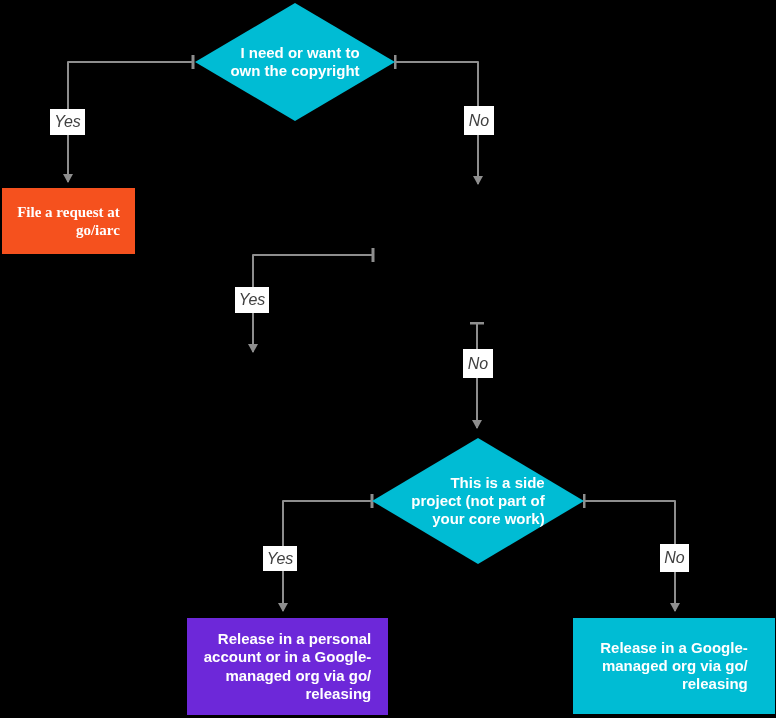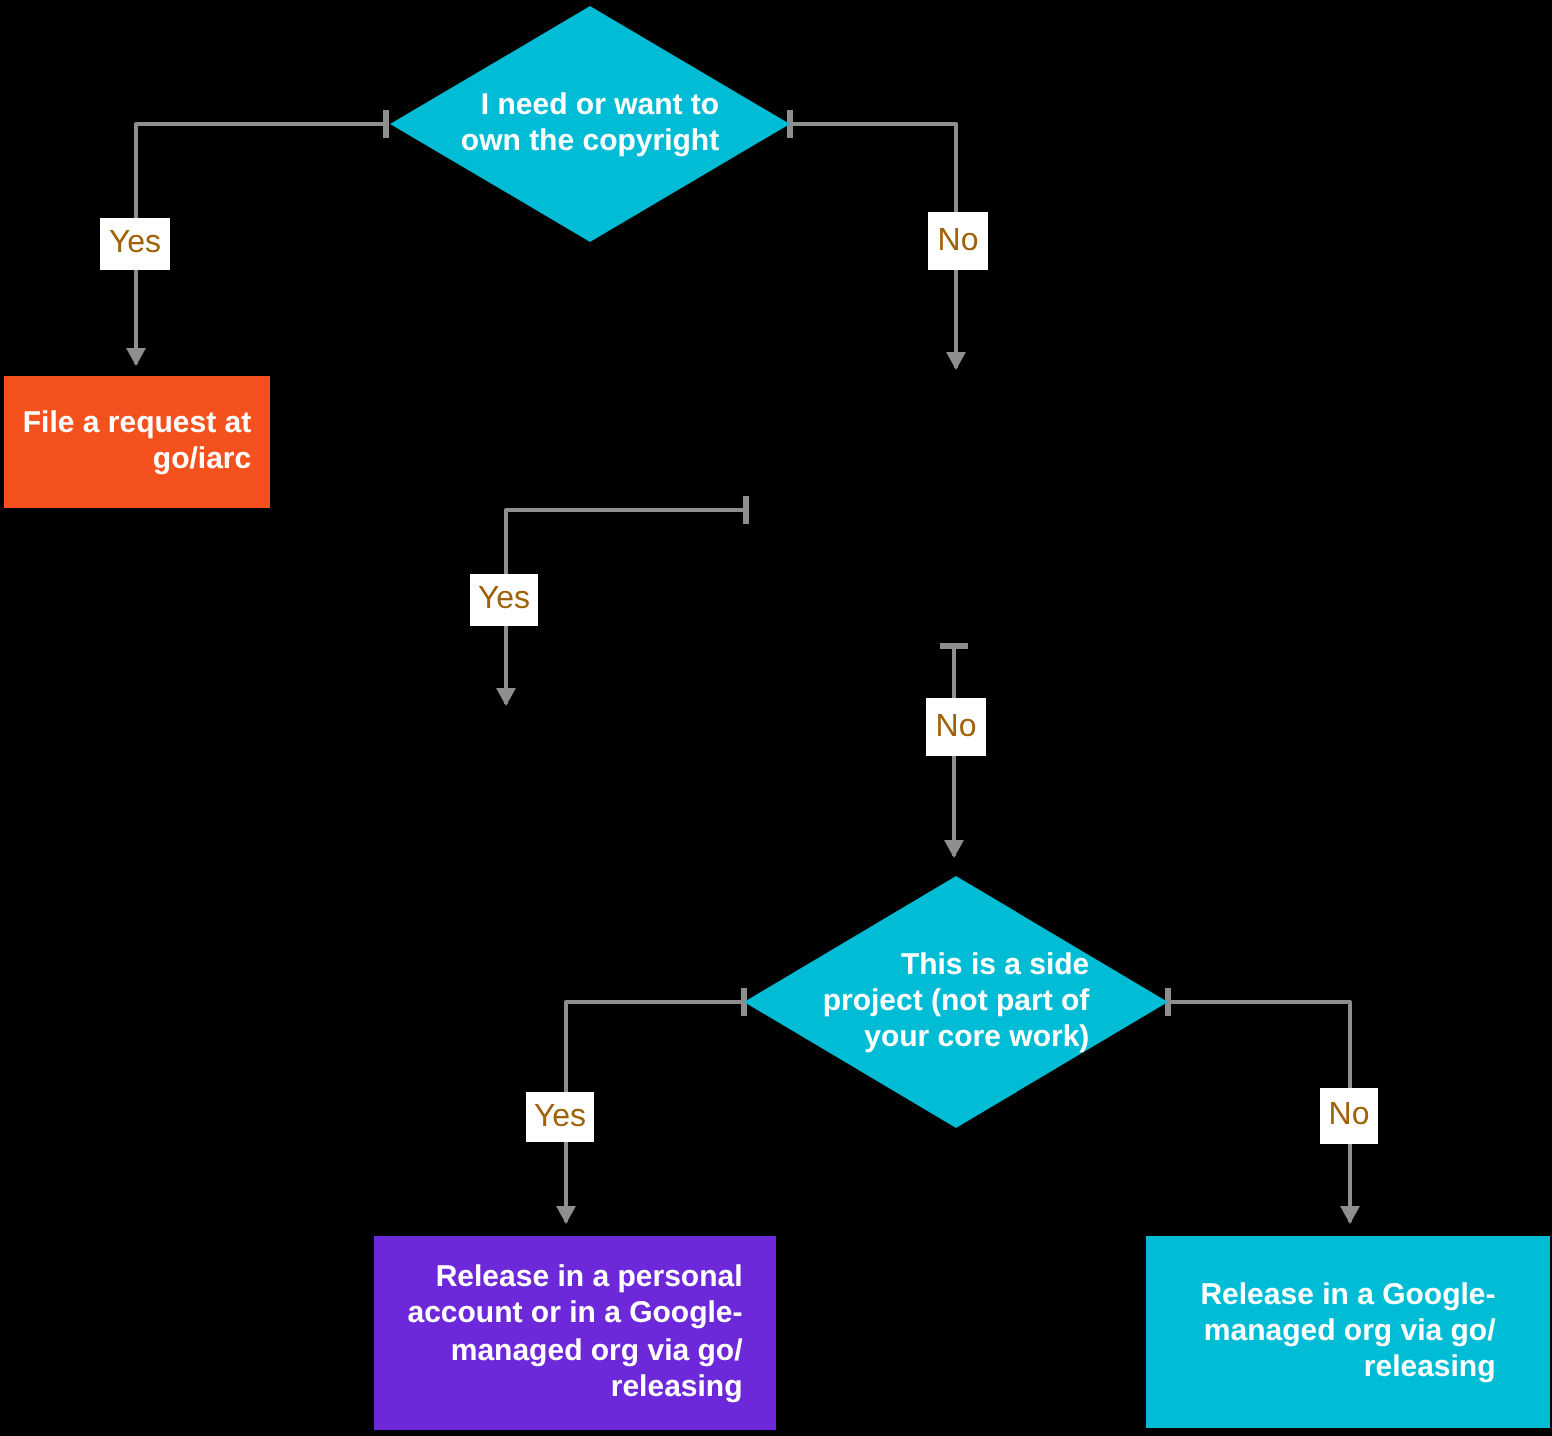--- a/index.html
+++ b/index.html
@@ -21,24 +21,25 @@
     white-space:pre-line;
     font-weight:bold;
     font-size:15px;
     line-height:1.22;
     color:#fff;
   }
   .diamond { clip-path:polygon(50% 0, 100% 50%, 50% 100%, 0 50%); }
   .edge-label {
     position:absolute;
     background:#ffffff;
-    color:#a16207;
+    color:#404040;
     font-size:16px;
     display:flex; align-items:center; justify-content:center;
     line-height:1;
+    font-style:italic;
   }
 </style>
 </head>
 <body>
 
 <div class="canvas">
 
   <svg class="edges" viewBox="0 0 776 718" xmlns="http://www.w3.org/2000/svg">
     <defs>
       <marker id="arrow" markerWidth="12" markerHeight="12" refX="8" refY="5" orient="auto" markerUnits="userSpaceOnUse">
@@ -63,21 +64,21 @@
 own the copyright</span>
   </div>
 
 
   <div class="node diamond" style="left: 372px; top: 438px; width: 212px; height: 126px; background: rgb(0, 188, 212);">
     <span class="node-text">This is a side
 project (not part of
 your core work)</span>
   </div>
 
-  <div class="node" style="left: 2px; top: 188px; width: 133px; height: 66px; background: rgb(245, 81, 30);">
+  <div class="node" style="left: 2px; top: 188px; width: 133px; height: 66px; background: rgb(245, 81, 30); font-family: Liberation Serif, serif;">
     <span class="node-text">File a request at
 go/iarc</span>
   </div>
 
 
   <div class="node" style="left: 187px; top: 618px; width: 201px; height: 97px; background: #6d28d9;">
     <span class="node-text">Release in a personal
 account or in a Google-
 managed org via go/
 releasing</span>

